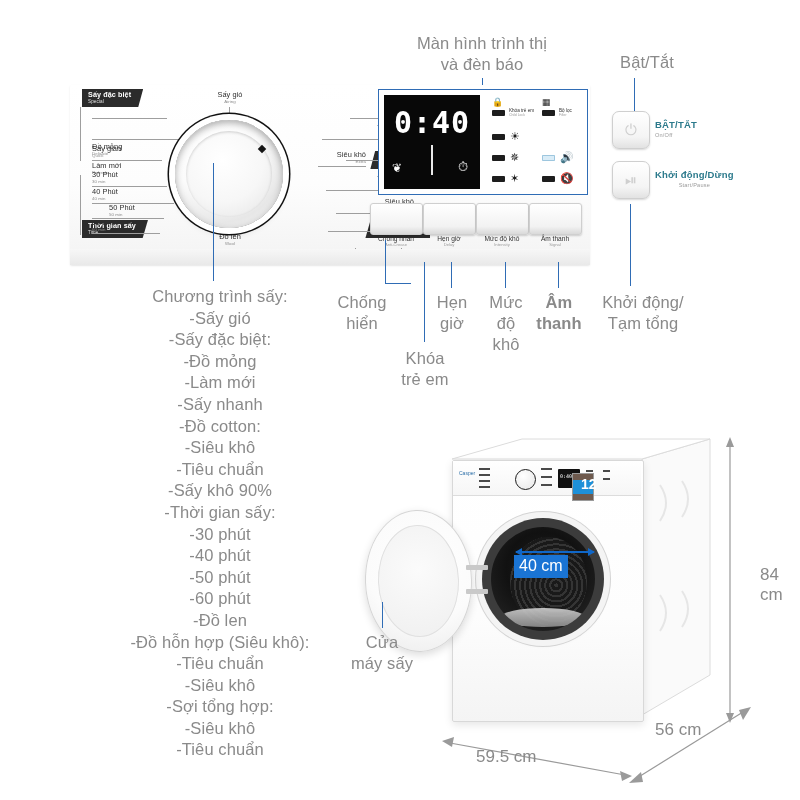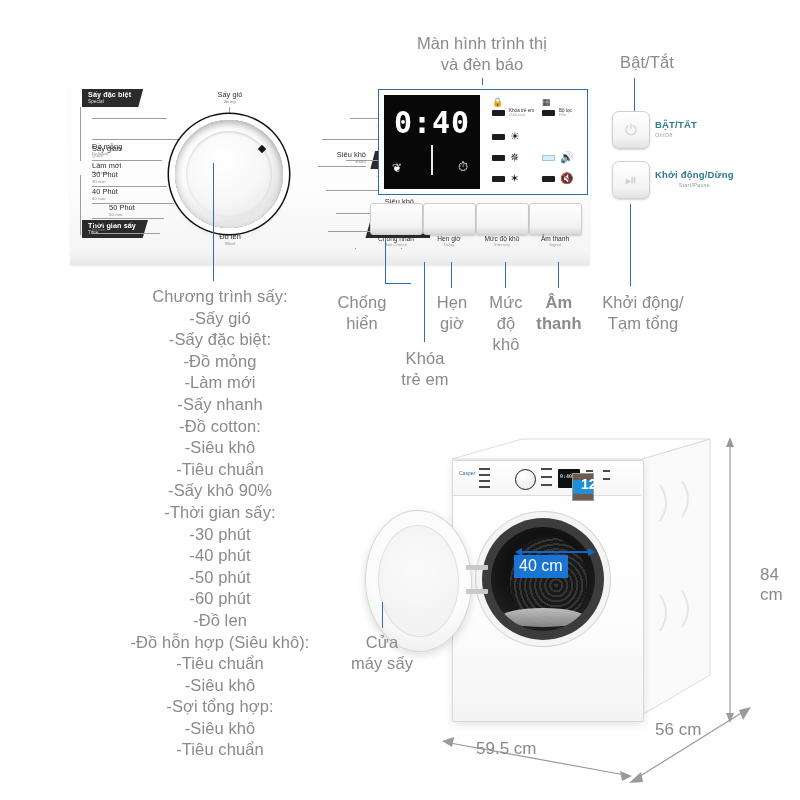--- a/index.html
+++ b/index.html
@@ -550,21 +550,21 @@
     <polygon points="30,2 26,12 34,12" fill="#9a9a9a"></polygon>
     <polygon points="30,288 26,278 34,278" fill="#9a9a9a"></polygon>
   </svg>
   <div class="dimlab" style="left:330px;top:140px;margin-left:20px;">84 cm</div>
 
   <svg width="250" height="60" style="position:absolute;left:30px;top:300px;">
     <line x1="10" y1="18" x2="185" y2="50" stroke="#9a9a9a" stroke-width="1.2"></line>
     <polygon points="2,16 14,12 12,22" fill="#9a9a9a"></polygon>
     <polygon points="192,51 180,46 182,56" fill="#9a9a9a"></polygon>
   </svg>
-  <div class="dimlab" style="left:66px;top:314px;">59.5 cm</div>
+  <div class="dimlab" style="left:66px;top:322px;">59.5 cm</div>
 
   <svg width="140" height="90" style="position:absolute;left:215px;top:275px;">
     <line x1="12" y1="78" x2="118" y2="12" stroke="#9a9a9a" stroke-width="1.2"></line>
     <polygon points="4,83 16,72 18,82" fill="#9a9a9a"></polygon>
     <polygon points="126,7 114,10 118,20" fill="#9a9a9a"></polygon>
   </svg>
   <div class="dimlab" style="left:245px;top:295px;">56 cm</div>
 </div>
 
 <div class="leader v" style="left:382px;top:602px;height:26px;"></div>

